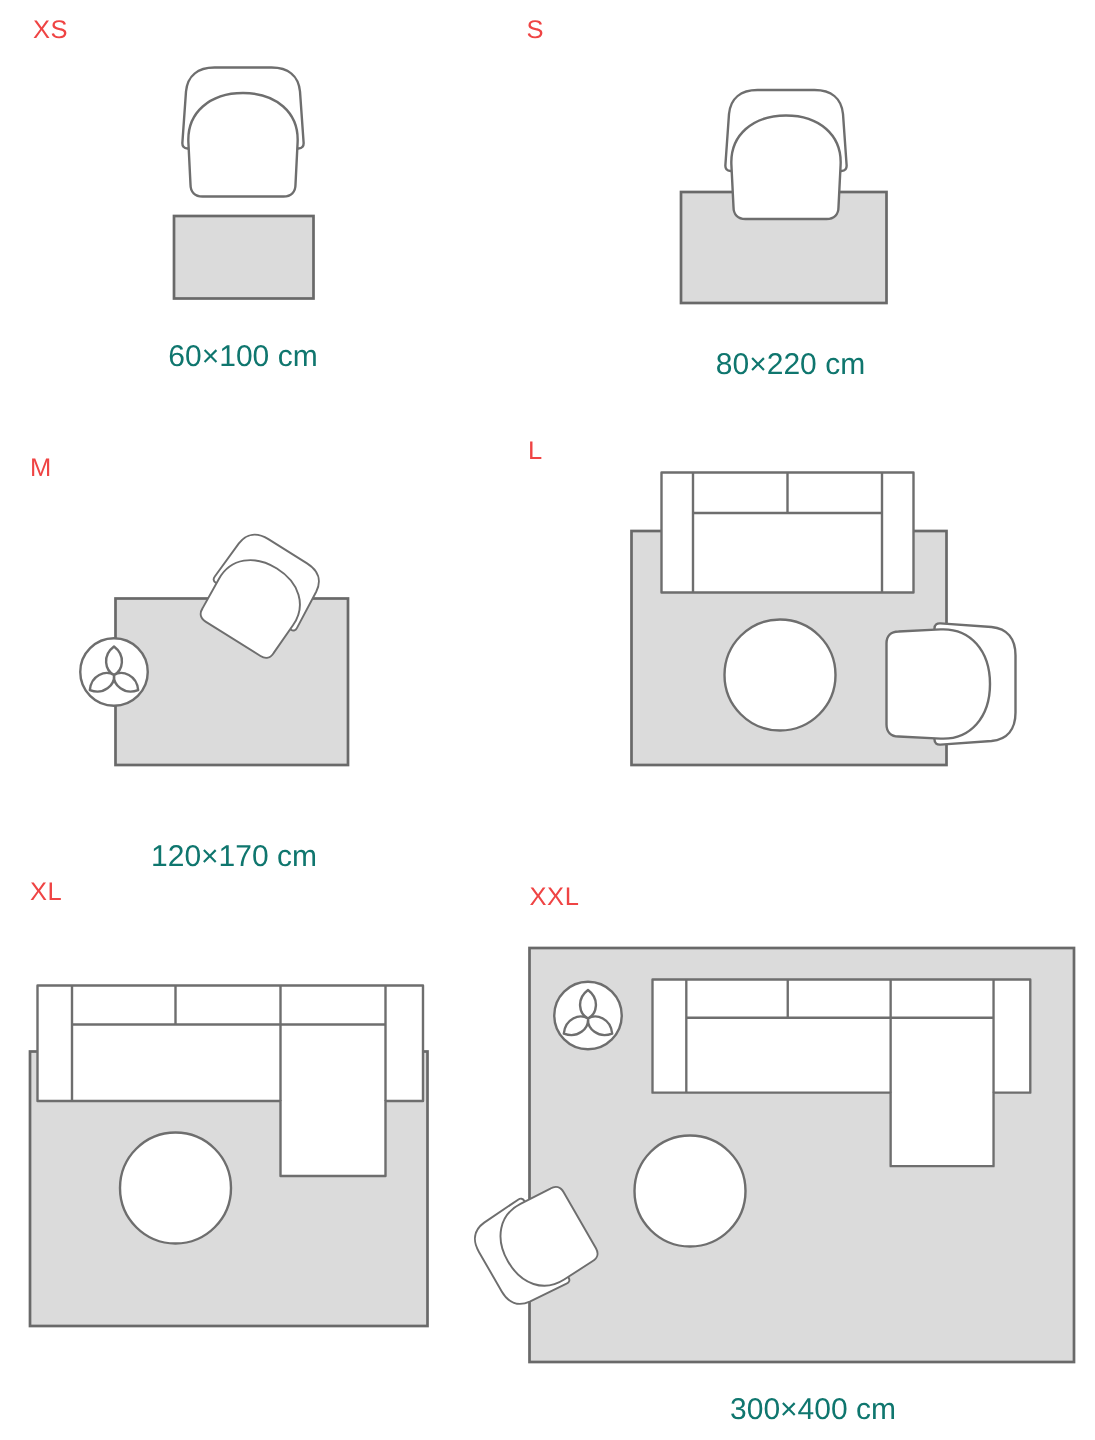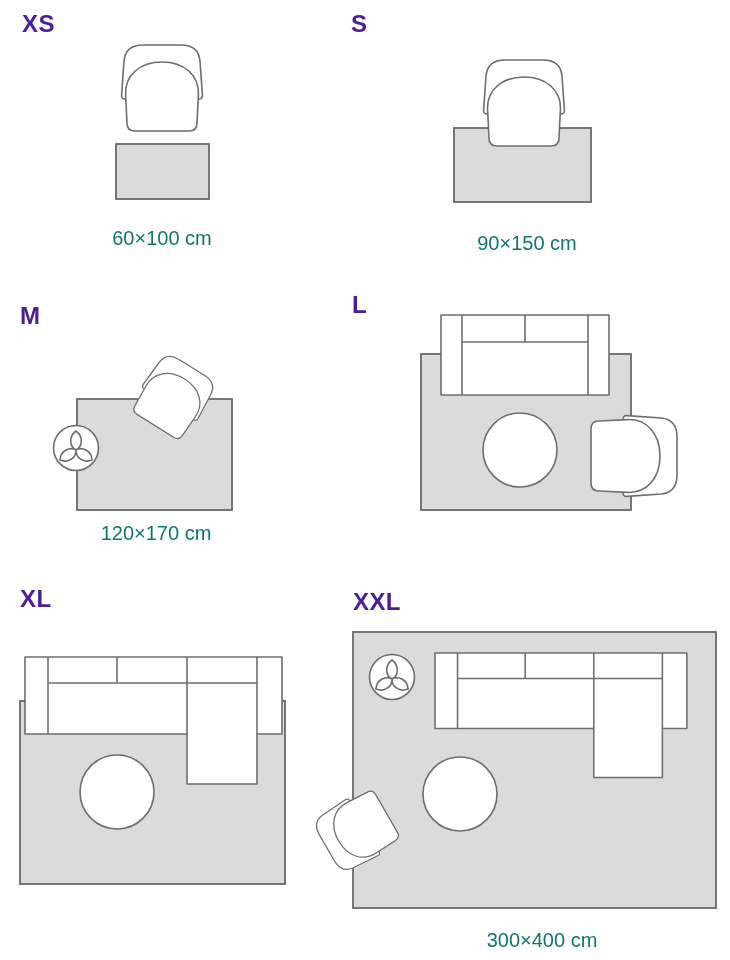--- a/index.html
+++ b/index.html
@@ -10,21 +10,21 @@
     background: #ffffff;
     font-family: "Liberation Sans", sans-serif;
     overflow: hidden;
   }
   #scene-svg { position:absolute; left:0; top:0; }
   .rug   { fill:#dbdbdb; stroke:#696969; stroke-width:1.8; }
   .furn  { fill:#ffffff; stroke:#6e6e6e; stroke-width:1.6; stroke-linejoin:round; }
   .fline { fill:none;    stroke:#6e6e6e; stroke-width:1.6; }
   .size-label {
     position:absolute;
-    font-size:24px; font-weight:700; color:#4c1d95; letter-spacing:0.4px;
+    font-size:17px; font-weight:400; color:#ef4444; letter-spacing:0.4px;
   }
   .dim-label {
     position:absolute; width:220px; text-align:center;
     font-size:20px; font-weight:400; color:#0f766e;
   }
 </style>
 </head>
 <body>
 
 <div id="canvas">
@@ -107,17 +107,17 @@
   </svg>
 
   <div class="size-label" style="left:22px;  top:10px;">XS</div>
   <div class="size-label" style="left:351px; top:10px;">S</div>
   <div class="size-label" style="left:20px;  top:302px;">M</div>
   <div class="size-label" style="left:352px; top:291px;">L</div>
   <div class="size-label" style="left:20px;  top:585px;text-align:center;">XL</div>
   <div class="size-label" style="left:353px; top:588px;text-align:right;">XXL</div>
 
   <div class="dim-label" style="left:52px;  top:227px;">60×100 cm</div>
-  <div class="dim-label" style="left:417px; top:232px;">90×150 cm</div>
-  <div class="dim-label" style="left:46px;  top:522px;">120×170 cm</div>
+  <div class="dim-label" style="left:417px; top:232px;">80×220 cm</div>
+  <div class="dim-label" style="left:46px;  top:560px;">120×170 cm</div>
   <div class="dim-label" style="left:432px; top:929px;">300×400 cm</div>
 
 </div>
 
 </body></html>

